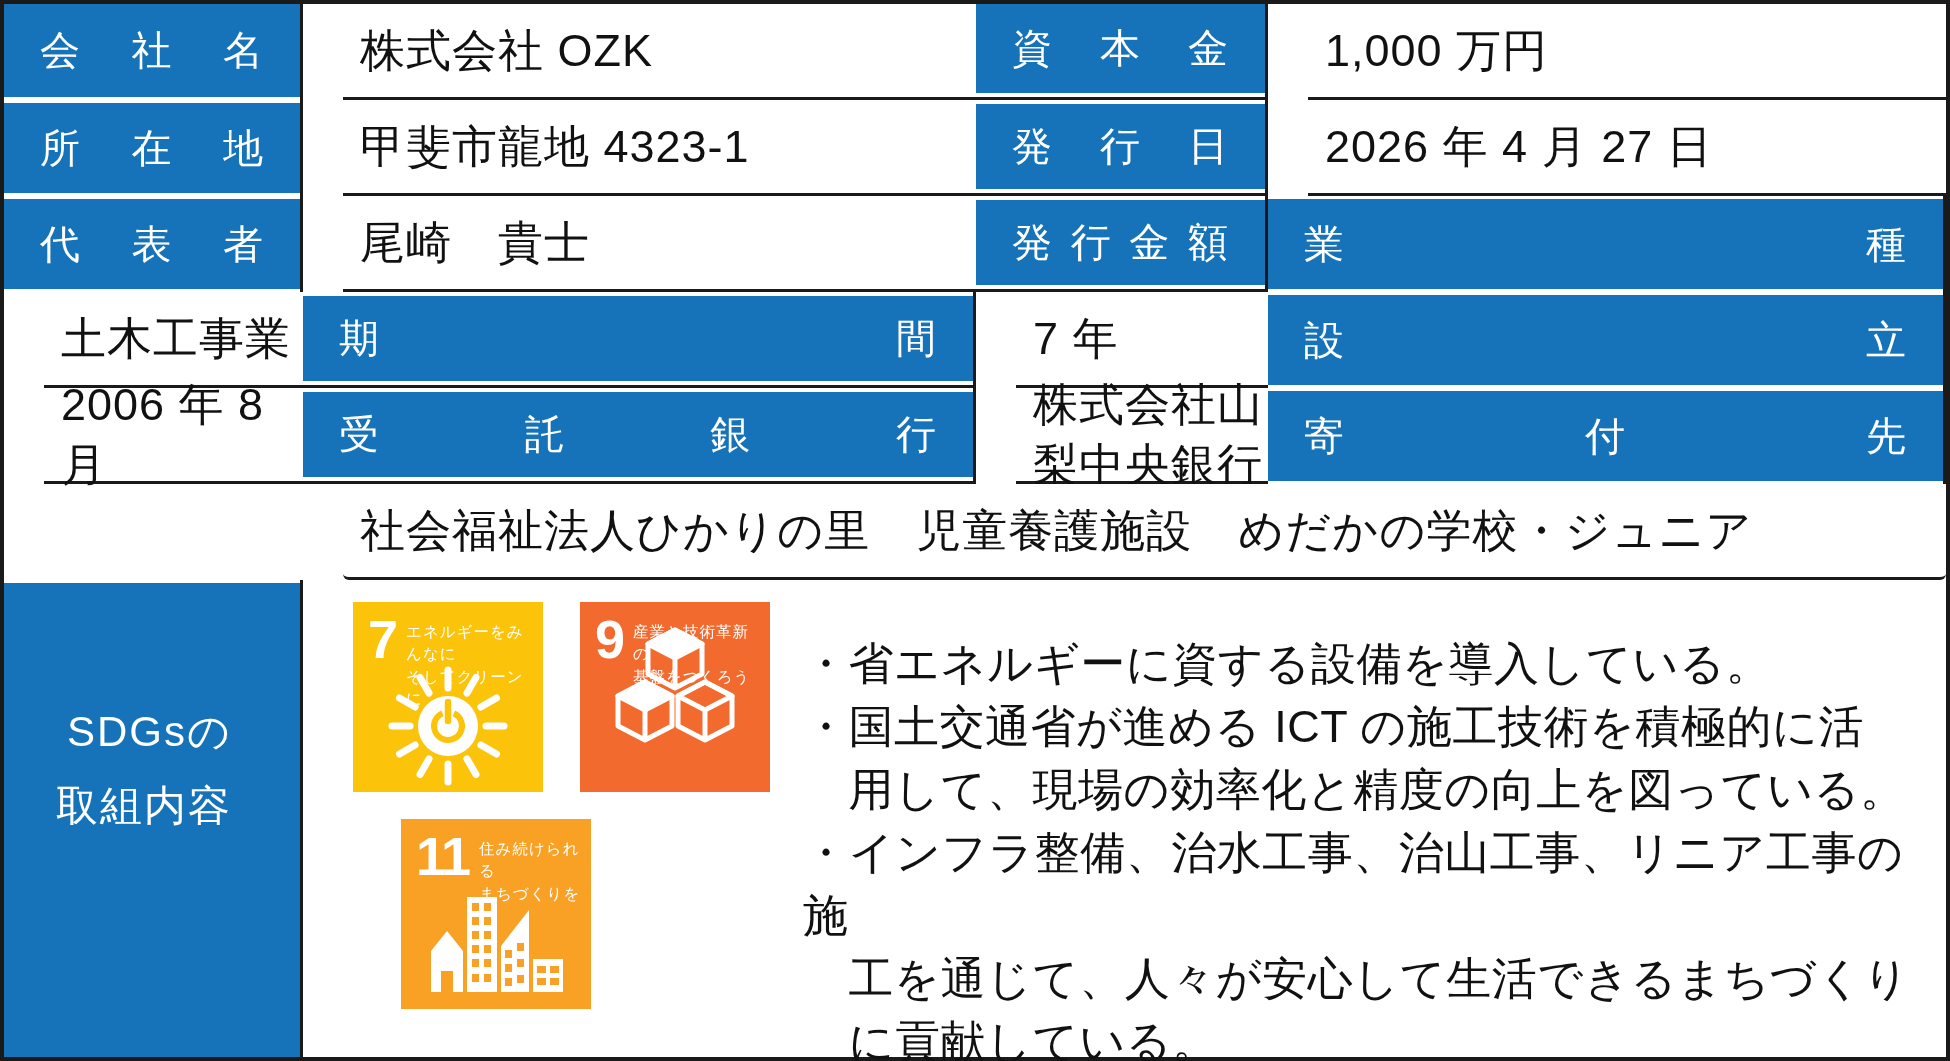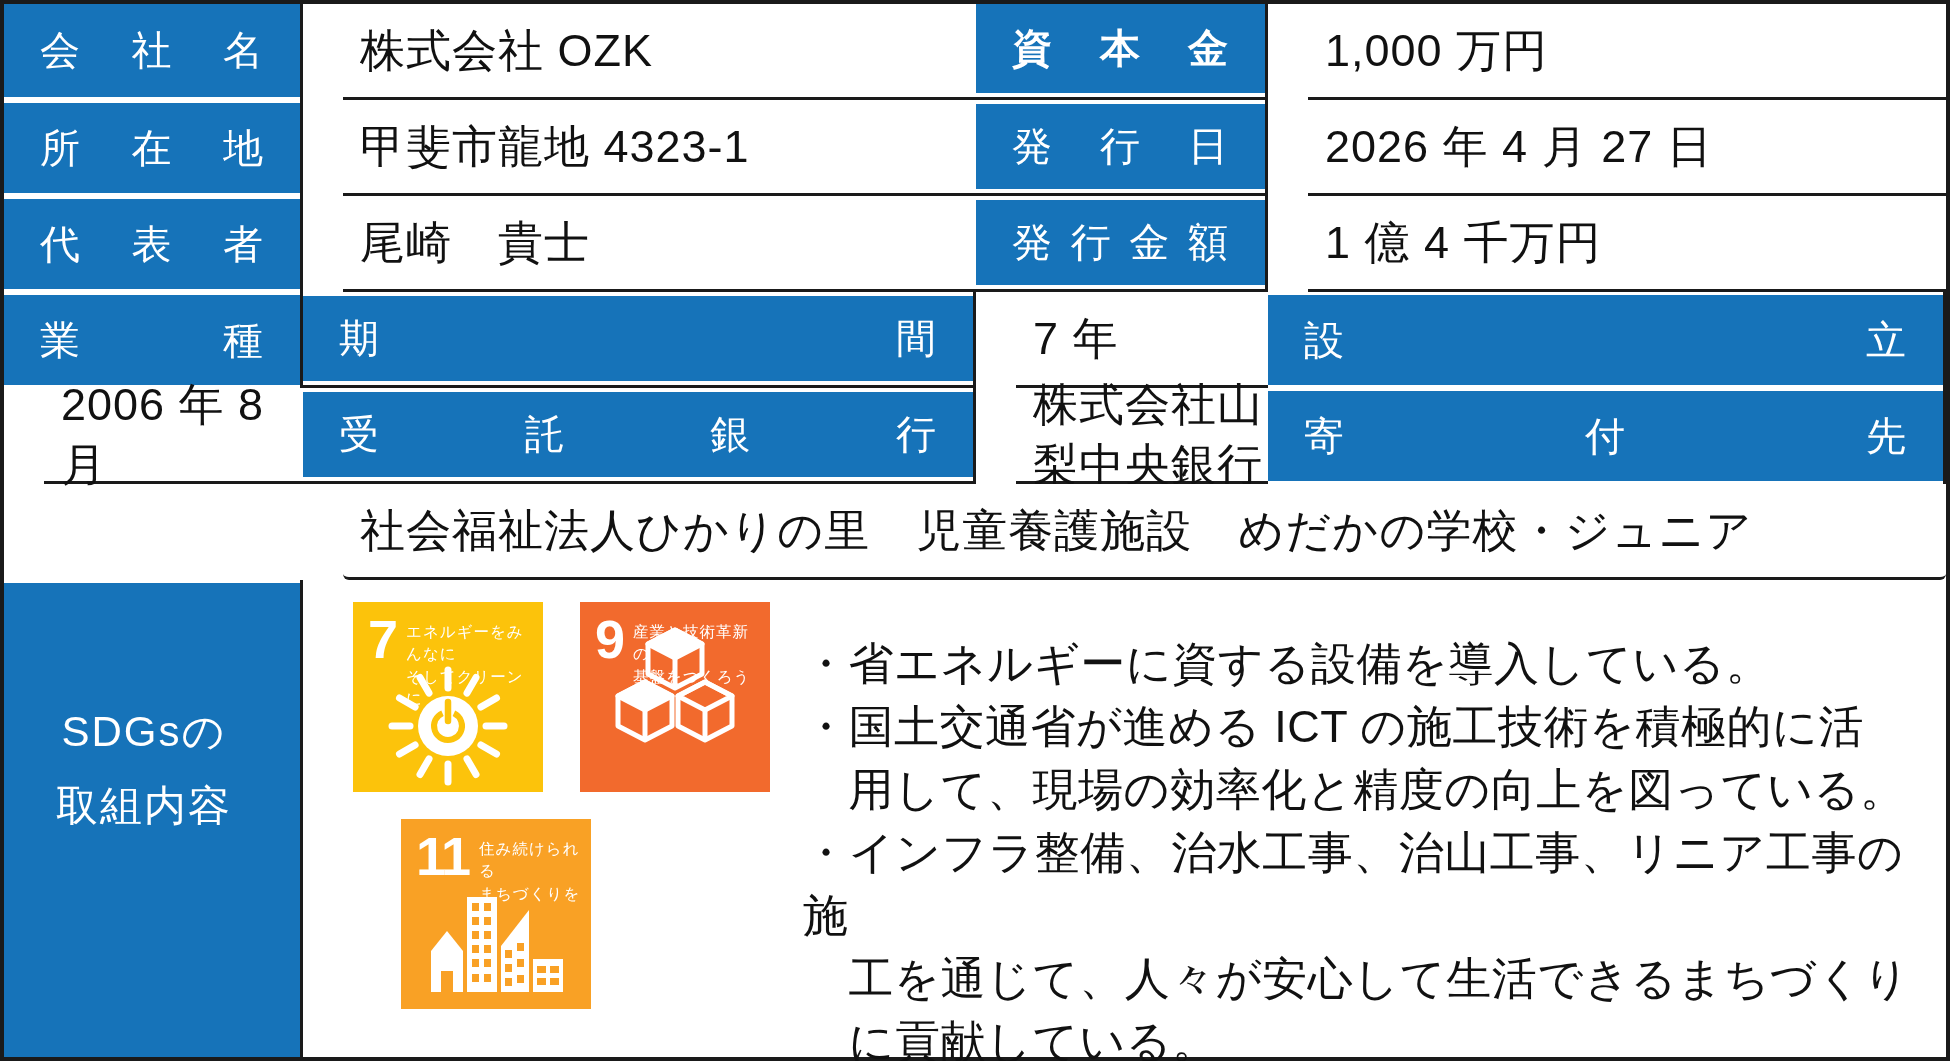--- a/index.html
+++ b/index.html
@@ -16,29 +16,29 @@
   }
   
   .rowhead{border-right:3px solid #1a1a1a;background:#fff;padding:3px 0;}
   .rowhead.pt0{padding-top:0;}
   .rowhead.pb0{padding-bottom:0;}
   .hbox{height:100%;background:var(--header_blue,#1673B9);color:#fff;display:flex;align-items:center;}
   .hbox .jspan{display:block;width:100%;padding:0 36px;font-size:40px;letter-spacing:1px;
     text-align:justify;text-align-last:justify;}
   
   .midhead{border-right:3px solid #1a1a1a;border-bottom:3px solid #1a1a1a;background:#fff;padding:4px 0;}
-  .midhead.pt0{padding-top:0;font-weight:bold;}
+  .midhead.pt0{padding-top:0;}
   
   .val{border-bottom:3px solid #1a1a1a;display:flex;align-items:center;
     padding-left:17px;font-size:45px;letter-spacing:1px;background:#fff;margin-left:40px;}
   .span3{grid-column:2/5;border-radius:6px;}
   
   .sdgcell{grid-column:2/5;position:relative;background:#fff;}
   .sdg-label .hbox{align-items:flex-start;padding-top:112px;}
-  .sdg-label .hbox .lblock{padding-left:52px;font-size:42px;line-height:74px;letter-spacing:2px;text-align:center;}
+  .sdg-label .hbox .lblock{padding-left:52px;font-size:42px;line-height:74px;letter-spacing:2px;text-align:right;}
   .tiles{position:absolute;left:50px;top:22px;display:grid;
     grid-template-columns:190px 190px;column-gap:37px;row-gap:27px;}
   .tile{width:190px;height:190px;position:relative;color:#fff;overflow:hidden;}
   .t7{background:var(--sdg7_yellow,#FCC30B);}
   .t9{background:var(--sdg9_orange,#F26A2D);}
   .t11{background:var(--sdg11_amber,#F9A125);margin-left:48px;}
   .tile .head{position:relative;display:flex;gap:10px;padding:12px 8px 0 15px;z-index:2;}
   .tile .num{font-size:54px;font-weight:bold;line-height:0.95;letter-spacing:-2px;}
   .tile .ttl{font-size:15.5px;font-weight:normal;line-height:1.45;letter-spacing:1px;padding-top:7px;}
   .tile svg{position:absolute;left:0;top:0;z-index:1;}
@@ -82,27 +82,27 @@
     <div class="hbox">
         <span class="jspan">代表者</span>
       </div>
   </div>
   <div class="val">尾崎　貴士</div>
   <div class="midhead">
     <div class="hbox">
         <span class="jspan">発行金額</span>
       </div>
   </div>
-  <div class="val">1 億 4 千万円</div>
 
   <div class="rowhead">
     <div class="hbox">
         <span class="jspan">業種</span>
       </div>
   </div>
+  <div class="val">土木工事業</div>
   <div class="midhead">
     <div class="hbox">
         <span class="jspan">期間</span>
       </div>
   </div>
   <div class="val">7 年</div>
 
   <div class="rowhead">
     <div class="hbox">
         <span class="jspan">設立</span>

